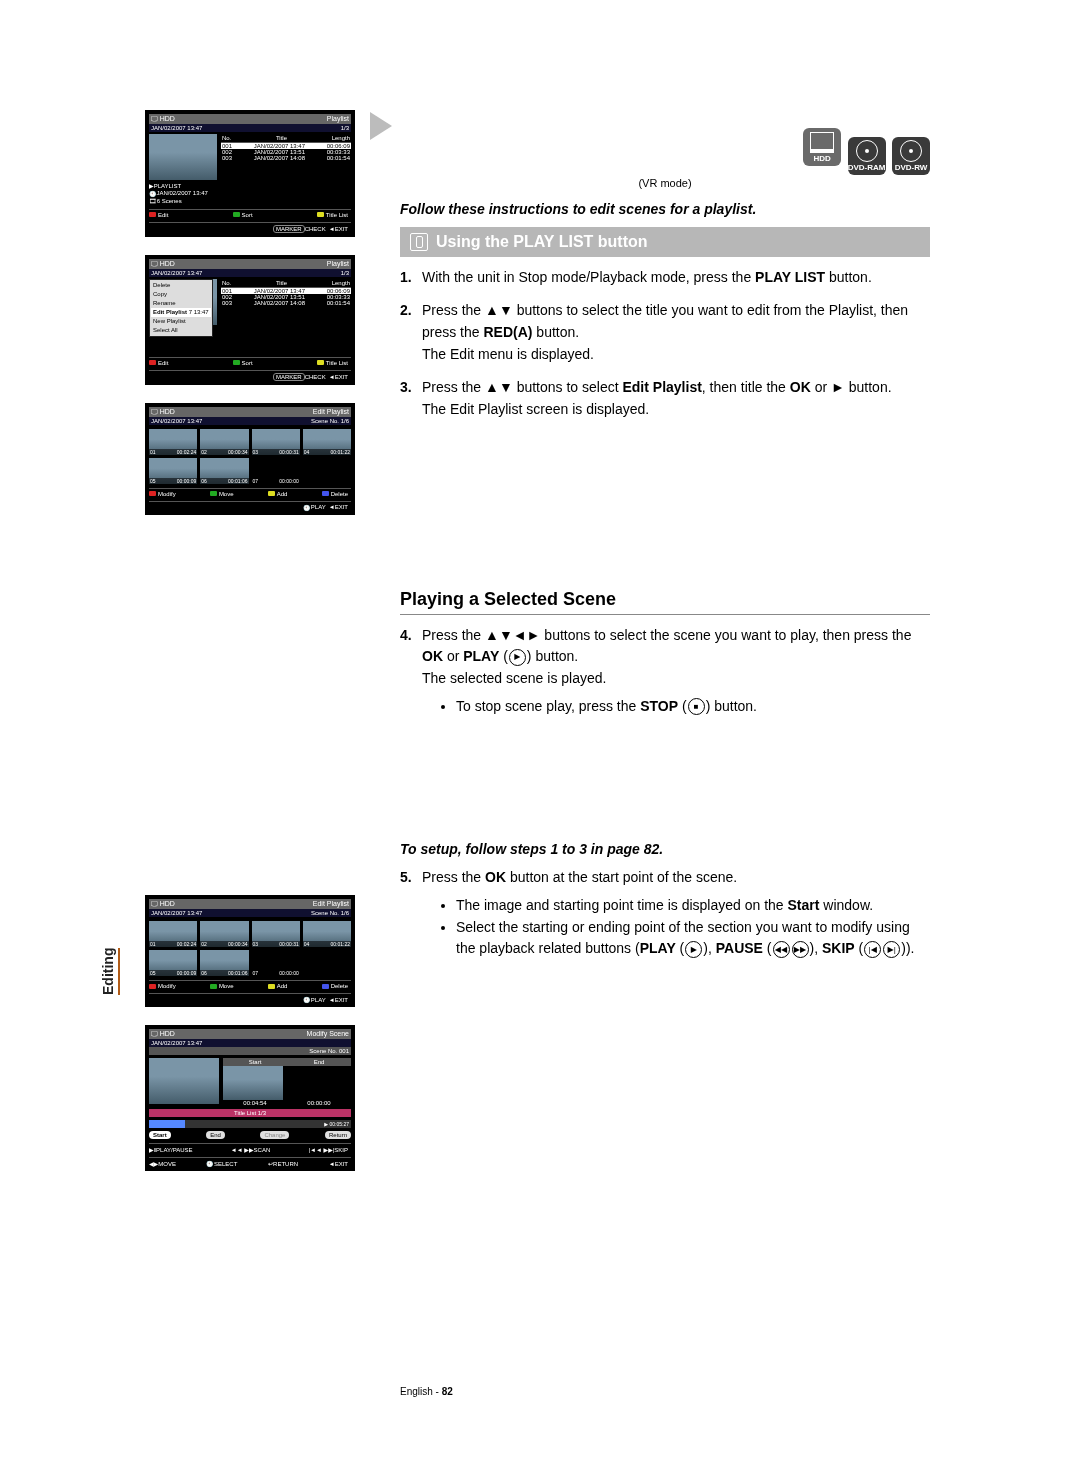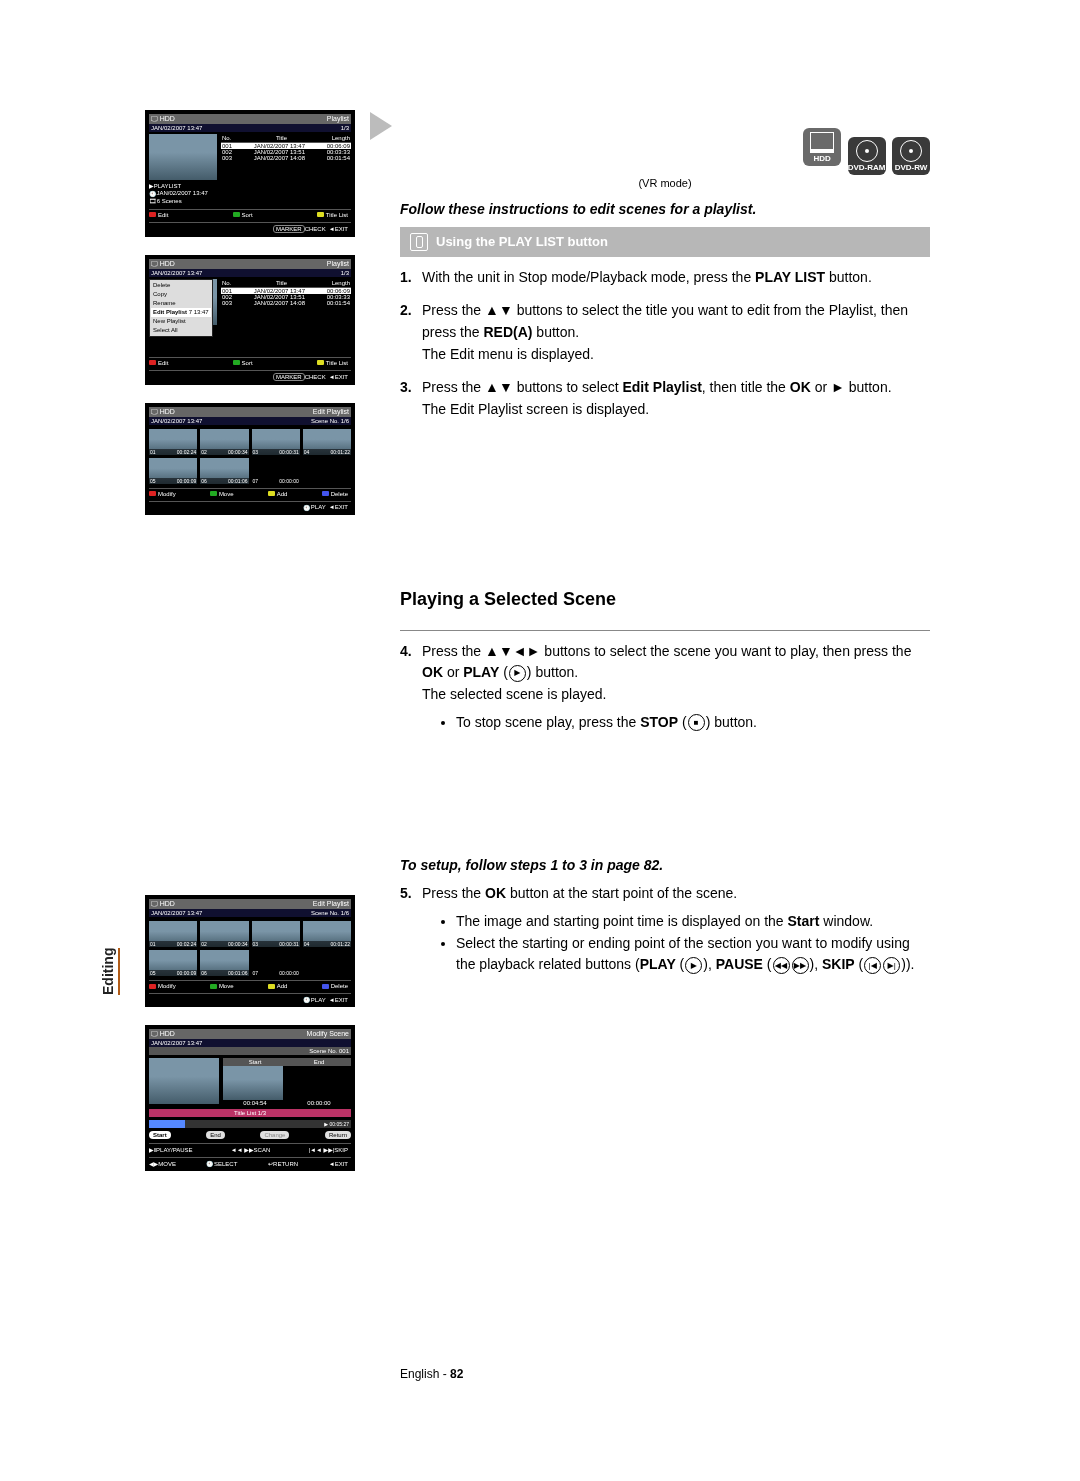--- a/index.html
+++ b/index.html
@@ -108,21 +108,21 @@
   .intro {
     margin-top: 12px;
     font-style: italic;
     font-weight: bold;
     font-size: 14px;
   }
   .sub-bar {
     background: #b7b7b7;
     color: #fff;
     font-weight: bold;
-    font-size: 13px;
+    font-size: 16px;
     padding: 6px 10px;
     margin-top: 10px;
     display: flex;
     align-items: center;
   }
   .hand-icon {
     display: inline-block;
     width: 16px; height: 16px;
     border: 1px solid #fff;
     border-radius: 2px;
@@ -152,21 +152,21 @@
   .step-num {
     position: absolute;
     left: 0; top: 0;
     font-weight: bold;
   }
   .sub-heading {
     font-weight: bold;
     font-size: 18px;
     margin-top: 4px;
     border-bottom: 1px solid #888;
-    padding-bottom: 20px;
+    padding-bottom: 4px;
     margin-bottom: 2px;
   }
   .bullets {
     list-style: disc;
     padding-left: 34px;
     margin: 6px 0 0 0;
   }
   .circle-btn {
     display: inline-flex;
     align-items: center;
@@ -273,22 +273,22 @@
     transform: rotate(-90deg);
     transform-origin: left top;
     font-size: 14px;
     color: #bdbdbd;
     font-weight: bold;
   }
   .tab-hi { color: #222; border-bottom: 2px solid #b15b17; padding-bottom: 2px; display: inline-block; }
   .footer {
     position: absolute;
     left: 400px;
-    bottom: 100px;
-    font-size: 12px;
+    bottom: 84px;
+    font-size: 10px;
   }
 </style>
 </head>
 <body>
 
 <div class="page">
 
   <div class="triangle-right"></div>
 
   <div class="col-left">

